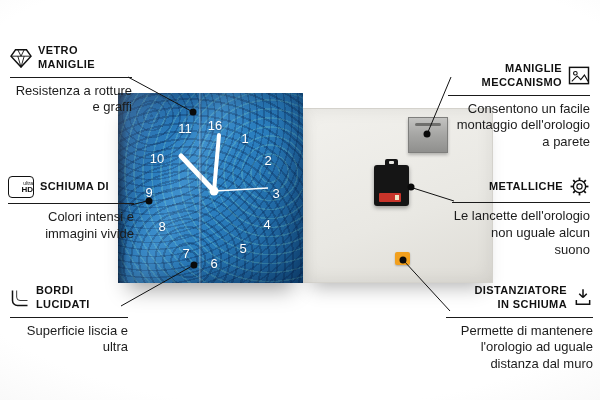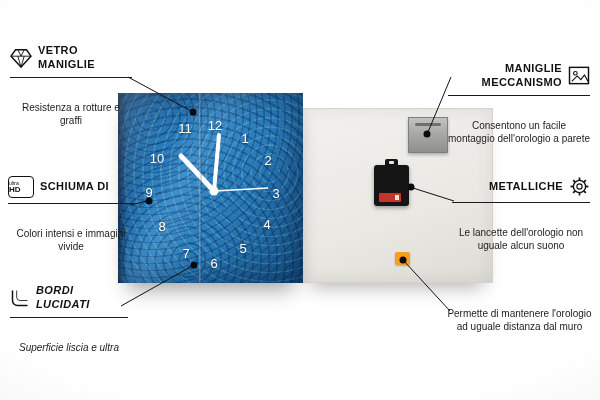--- a/index.html
+++ b/index.html
@@ -49,30 +49,30 @@
   .battery::after{content:"";position:absolute;right:2px;top:2px;width:4px;height:5px;background:#f0e6c8;}
   .foam-spacer{position:absolute;left:93px;top:143px;width:15px;height:13px;background:#f2a01d;
     border-radius:2px;box-shadow:0 1px 2px rgba(0,0,0,.25);}
 
   
   .callout{position:absolute;z-index:6;color:#111;}
   .title-row{display:flex;align-items:center;gap:6px;border-bottom:1px solid #1a1a1a;padding-bottom:5px;}
   .callout.right .title-row{justify-content:flex-end;}
   .ctitle{font-weight:bold;font-size:11px;letter-spacing:.4px;line-height:1.25;}
   .callout.right .ctitle{text-align:right;}
-  .cdesc{font-size:10px;line-height:1.3;text-align:center;margin-top:23px;color:#1c1c1c;}
+  .cdesc{font-size:13px;line-height:1.3;text-align:right;margin-top:5px;color:#1c1c1c;}
   .icn{flex:0 0 auto;display:flex;align-items:center;justify-content:center;}
   .icn svg{display:block;}
   .uhd{width:24px;height:20px;border:1.5px solid #111;border-radius:4px;display:flex;flex-direction:column;
-    align-items:flex-start;justify-content:center;line-height:1;}
+    align-items:flex-end;justify-content:center;line-height:1;}
   .uhd .u{font-size:5px;}
   .uhd .h{font-size:8px;font-weight:bold;}
   .c1{left:10px;top:44px;width:122px;}
   .c2{left:8px;top:176px;width:126px;}
-  .c3{left:10px;top:284px;width:118px;font-style:italic;}
+  .c3{left:10px;top:284px;width:118px;}
   .c4{left:448px;top:62px;width:142px;}
   .c5{left:452px;top:176px;width:138px;}
   .c6{left:446px;top:284px;width:147px;}
 </style>
 </head>
 <body>
 
 <div class="scene">
 
   <div class="clock-front">
@@ -81,21 +81,21 @@
     <span class="num n2">2</span>
     <span class="num n3">3</span>
     <span class="num n4">4</span>
     <span class="num n5">5</span>
     <span class="num n6">6</span>
     <span class="num n7">7</span>
     <span class="num n8">8</span>
     <span class="num n9">9</span>
     <span class="num n10">10</span>
     <span class="num n11">11</span>
-    <span class="num n12">12</span>
+    <span class="num n12">16</span>
     <svg class="hands" width="185" height="190" viewBox="0 0 185 190">
       <line x1="96" y1="98" x2="150" y2="95" stroke="#ffffff" stroke-width="1.5"></line>
       <line x1="96" y1="98" x2="101" y2="42" stroke="#ffffff" stroke-width="4" stroke-linecap="round"></line>
       <line x1="96" y1="98" x2="63" y2="63" stroke="#ffffff" stroke-width="5" stroke-linecap="round"></line>
       <circle cx="96" cy="98" r="4.5" fill="#ffffff"></circle>
     </svg>
   </div>
 
   <div class="clock-back">
     <div class="metal-handle"></div>
@@ -208,16 +208,28 @@
             <line x1="4.8" y1="19.2" x2="7" y2="17"></line>
               <line x1="17" y1="7" x2="19.2" y2="4.8"></line>
           </g>
         </svg>
       </span>
     </div>
     <div class="cdesc">Le lancette dell'orologio non uguale alcun suono</div>
   </div>
 
   <div class="callout right c6">
+    <div class="title-row">
+      <div class="ctitle">
+        <div>DISTANZIATORE</div>
+        <div>IN SCHIUMA</div>
+      </div>
+      <span class="icn">
+        <svg width="20" height="21" viewBox="0 0 24 24">
+          <path d="M12 2v10m0 0 4.5-4.5M12 12 7.5 7.5" fill="none" stroke="#111" stroke-width="1.8"></path>
+          <path d="M4 15v5h16v-5" fill="none" stroke="#111" stroke-width="1.8"></path>
+        </svg>
+      </span>
+    </div>
     <div class="cdesc">Permette di mantenere l'orologio ad uguale distanza dal muro</div>
   </div>
 
 </div>
 
 </body></html>

